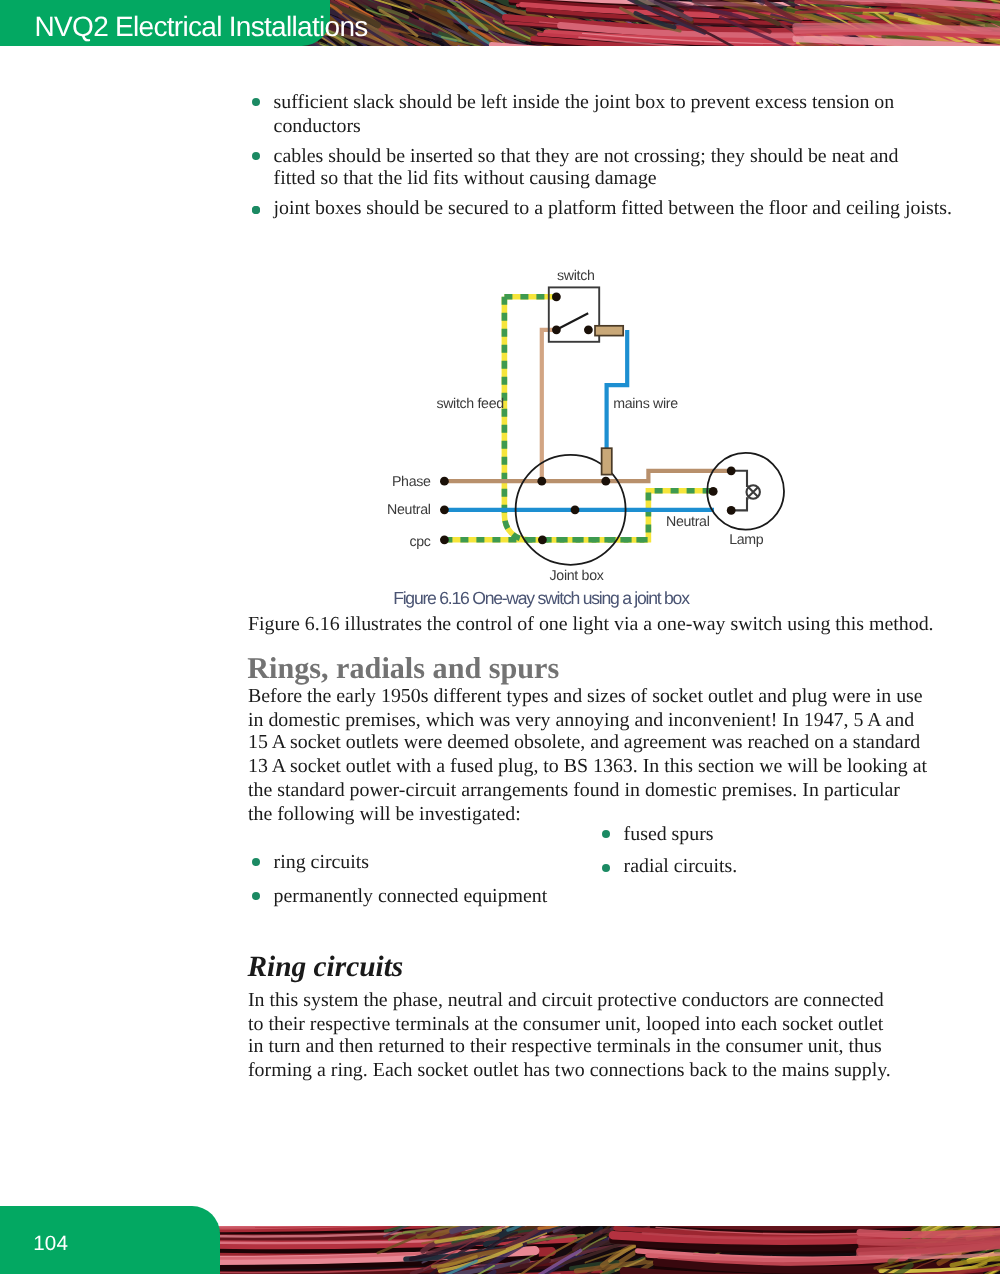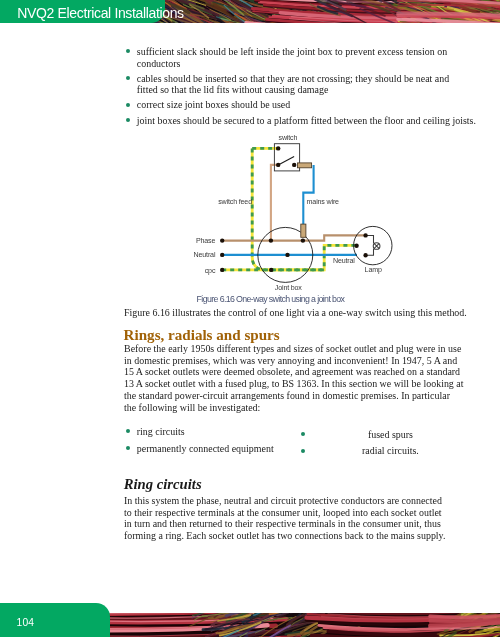--- a/index.html
+++ b/index.html
@@ -48,21 +48,21 @@
     position:absolute;left:1.6px;top:3.2px;width:4px;height:4px;
     border-radius:50%;background:#1b8a63;
   }
   .bl-text{
     font-size:9.95px;color:#1b1b1b;
     font-family:"Liberation Serif",serif;
     white-space:pre-line;
   }
 
   h2.sec{
-    font-size:15.1px;font-weight:bold;color:#a16207;margin:0;line-height:16px;
+    font-size:15.1px;font-weight:bold;color:#737373;margin:0;line-height:16px;
     font-family:"Liberation Serif",serif;letter-spacing:0px;
   }
   h3.sub{
     font-size:14.7px;font-weight:bold;font-style:italic;color:#1a1a1a;margin:0;line-height:16px;
     font-family:"Liberation Serif",serif;
   }
   p.para{
     font-size:9.95px;line-height:11.93px;color:#1b1b1b;margin:0;
     font-family:"Liberation Serif",serif;text-align:left;white-space:pre-line;
   }
@@ -945,21 +945,20 @@
       <span class="bl-text">sufficient slack should be left inside the joint box to prevent excess tension on
 conductors</span>
     </li>
     <li class="bl-item">
       <span class="dot"></span>
       <span class="bl-text">cables should be inserted so that they are not crossing; they should be neat and
 fitted so that the lid fits without causing damage</span>
     </li>
     <li class="bl-item">
       <span class="dot"></span>
-      <span class="bl-text">correct size joint boxes should be used</span>
     </li>
     <li class="bl-item">
       <span class="dot"></span>
       <span class="bl-text">joint boxes should be secured to a platform fitted between the floor and ceiling joists.</span>
     </li>
   </ul>
 
   <div class="abs" style="left:190px;top:128px;width:215px;height:165px;">
     <svg width="215" height="165" viewBox="190 128 215 165">
 
@@ -1043,21 +1042,21 @@
     <li class="bl-item">
       <span class="dot"></span>
       <span class="bl-text">ring circuits</span>
     </li>
     <li class="bl-item">
       <span class="dot"></span>
       <span class="bl-text">permanently connected equipment</span>
     </li>
   </ul>
 
-  <ul class="bullet-list wide" style="left:299px;top:429px;width:170px;margin:0;padding:0;list-style:none;text-align:center;">
+  <ul class="bullet-list wide" style="left:299px;top:412px;width:170px;margin:0;padding:0;list-style:none;">
     <li class="bl-item">
       <span class="dot"></span>
       <span class="bl-text">fused spurs</span>
     </li>
     <li class="bl-item">
       <span class="dot"></span>
       <span class="bl-text">radial circuits.</span>
     </li>
   </ul>
 

